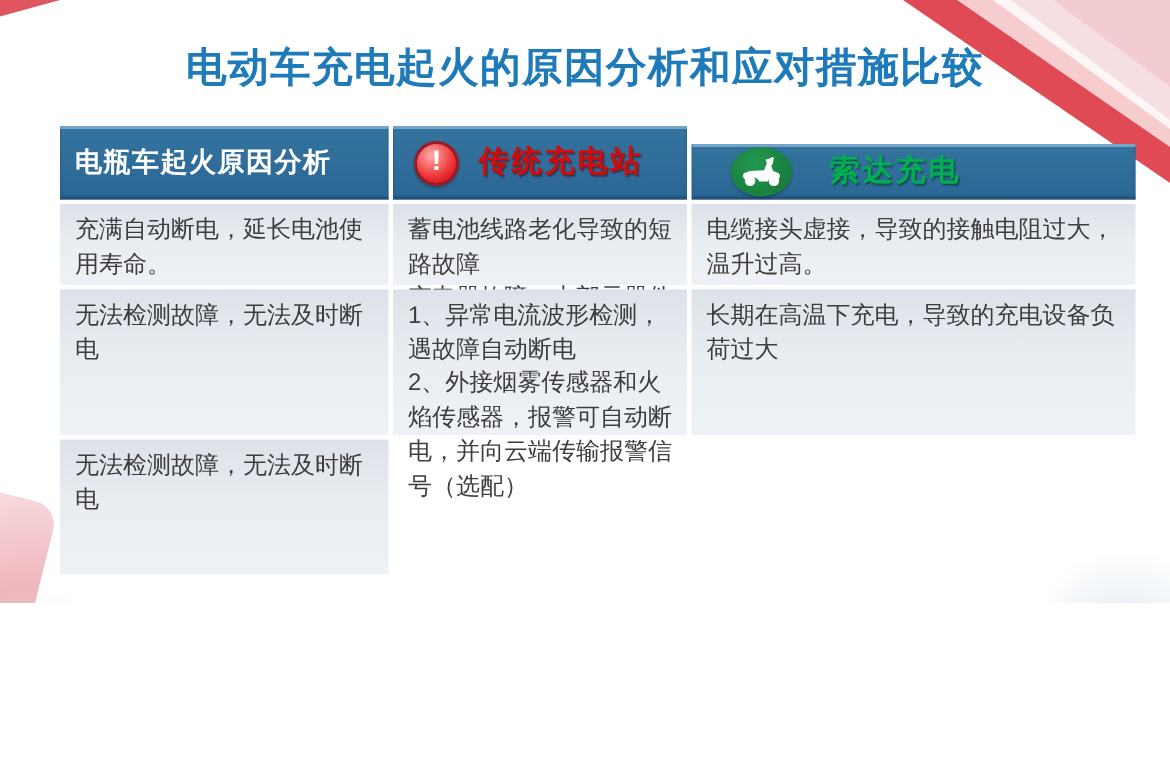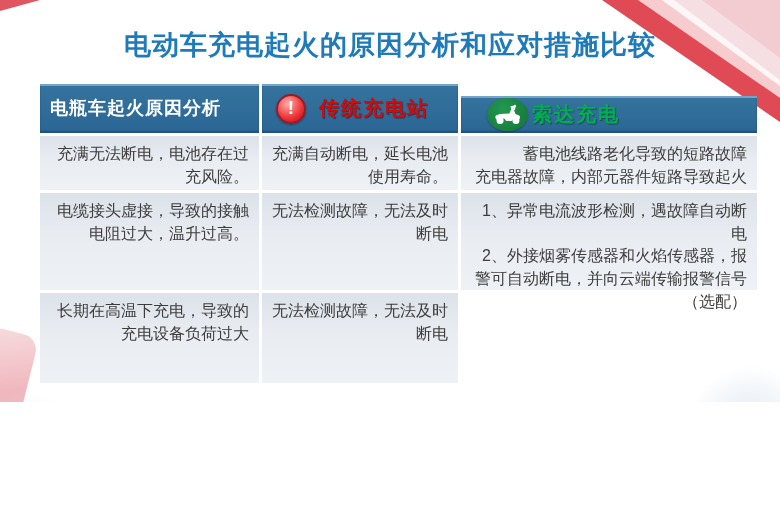--- a/index.html
+++ b/index.html
@@ -41,31 +41,30 @@
     display:grid;
     grid-template-columns:219px 196px 296px;
     grid-template-rows:49px 54px 97px 90px 106px;
     gap:3px;
   }
   .cell{
     background:linear-gradient(180deg,#dce2e9 0%,#e9edf2 45%,#eef1f5 100%);
     padding:7px 10px;box-sizing:border-box;
     font-size:16px;color:#3d3d3d;line-height:1.42;
     white-space:pre-line;
-    text-align:right;
   }
   .head{
     background:linear-gradient(180deg,#35749f 0%,#2b6694 100%);
     box-shadow:inset 0 2px 0 rgba(170,205,230,.55), inset 0 -2px 2px rgba(10,40,70,.35);
     display:flex;align-items:center;
     padding:0 0 0 10px;white-space:nowrap;
   }
   .head.c1{color:#ffffff;font-weight:bold;font-size:18px;letter-spacing:1px;}
   .head.c2{padding-left:14px;gap:13px;}
-  .head.c3{padding-left:26px;gap:4px;margin-top:12px;}
+  .head.c3{padding-left:26px;gap:25px;margin-top:12px;}
   .head-label{font-size:20px;font-weight:bold;letter-spacing:2px;}
   .red-label{color:#d40b0b;text-shadow:1px 1px 1px rgba(70,0,10,.55);}
   .green-label{color:#00b050;text-shadow:1px 1px 1px rgba(0,45,15,.5);}
   
   .warn-icon{
     width:30px;height:30px;border-radius:50%;box-sizing:border-box;flex:0 0 auto;
     background:radial-gradient(circle at 38% 30%,#ffadad 0%,#ee3b3b 55%,#cf0f1e 88%);
     border:2px solid #971c26;
     display:flex;align-items:center;justify-content:center;
     box-shadow:0 1px 2px rgba(0,0,0,.35);
@@ -112,21 +111,20 @@
         <svg width="28" height="21" viewBox="0 0 60 44">
           <circle cx="13" cy="35" r="7.5" fill="#ffffff"></circle>
           <circle cx="47" cy="35" r="7.5" fill="#ffffff"></circle>
           <path d="M4 24 q-3 6 2 9 l4 1 a9 9 0 0 1 16 2 l12 0 a9 9 0 0 1 15 -3 q5 -4 1 -9 l-8 -3 -5 -13 5 -2 -2 -4 -9 3 2 5 -4 10 -20 1 z" fill="#ffffff"></path>
           <rect x="42" y="1" width="4" height="12" rx="2" fill="#ffffff" transform="rotate(14 44 7)"></rect>
         </svg>
       </span>
       <span class="head-label green-label">索达充电</span>
     </div>
 
-    <div class="cell">充满无法断电，电池存在过充风险。</div>
     <div class="cell">充满自动断电，延长电池使用寿命。</div>
 
     <div class="cell">蓄电池线路老化导致的短路故障
 充电器故障，内部元器件短路导致起火</div>
 
     <div class="cell">电缆接头虚接，导致的接触电阻过大，温升过高。</div>
     <div class="cell">无法检测故障，无法及时断电</div>
     <div class="cell">1、异常电流波形检测，遇故障自动断电
 2、外接烟雾传感器和火焰传感器，报警可自动断电，并向云端传输报警信号（选配）</div>
 

